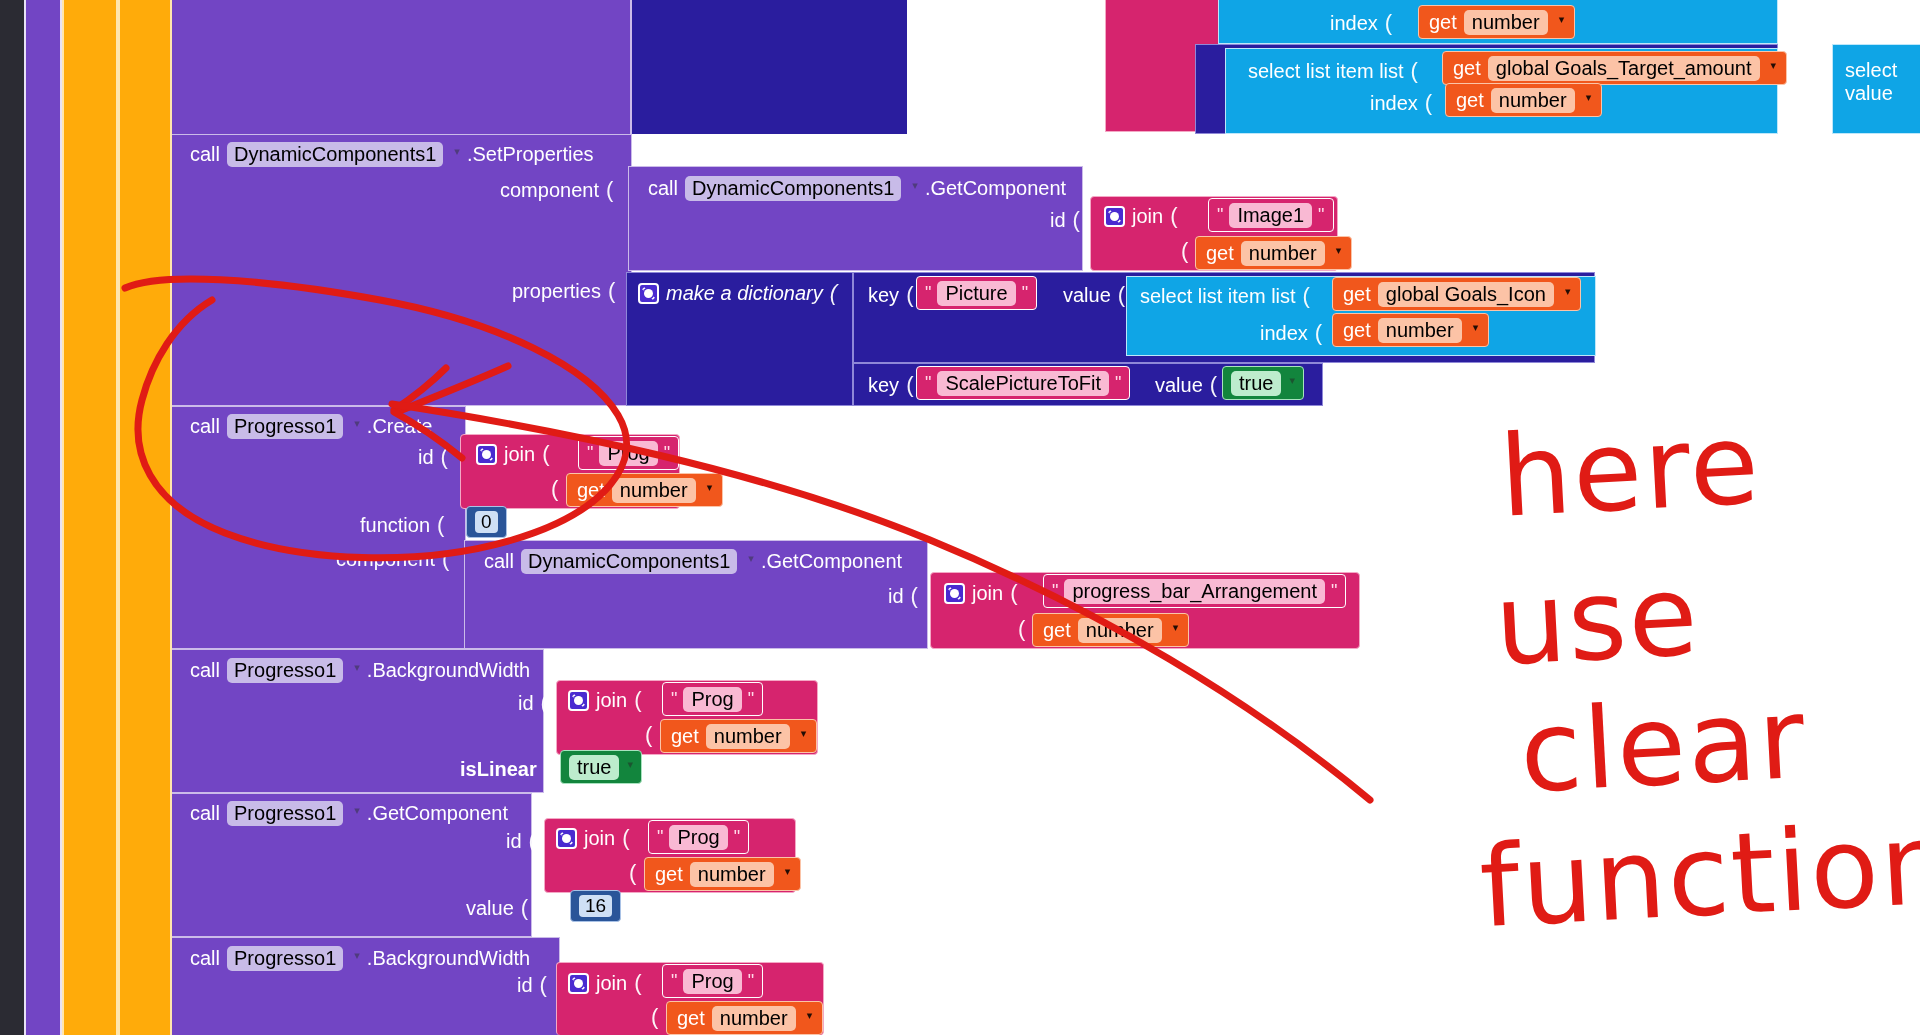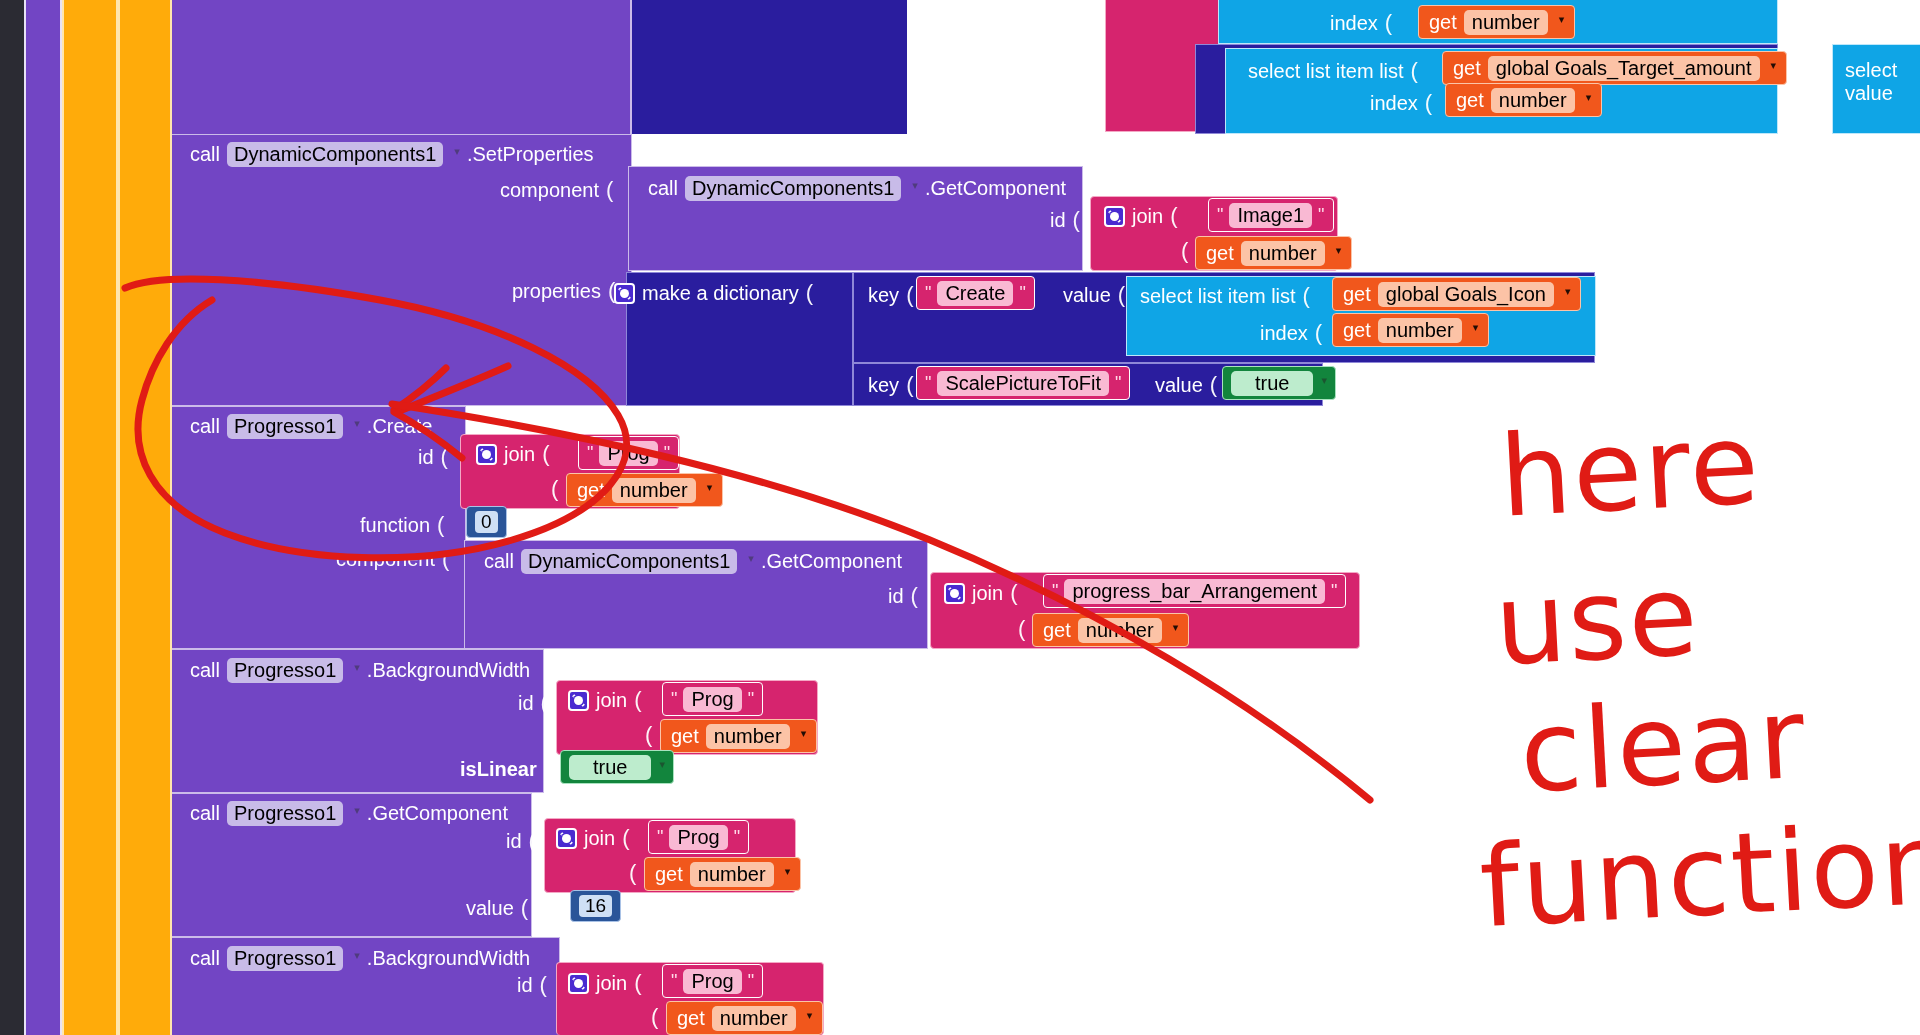--- a/index.html
+++ b/index.html
@@ -27,21 +27,21 @@
   .pill-text {
     display:inline-block; background:#f9b9d3; color:#000;
     border-radius:5px; padding:1px 8px; font-size:20px;
   }
   .pill-var {
     display:inline-block; background:#fcc3a6; color:#000;
     border-radius:5px; padding:1px 8px; font-size:20px;
   }
   .pill-true {
     display:inline-block; background:#bdeccd; color:#000;
-    border-radius:5px; padding:1px 24px; font-size:20px;
+    border-radius:5px; padding:1px 8px; font-size:20px;
   }
   .caret { font-size:11px; opacity:.85; margin-left:4px; position:relative; top:-3px; }
   .quote { color:#ffd9e8; font-size:18px; }
 
   .mutator {
     display:inline-block; width:21px; height:21px;
     background:#4a2bd0; border:2px solid #ffffff; border-radius:4px;
     position:relative; vertical-align:middle;
   }
   .mutator::after{
@@ -171,34 +171,34 @@
     <span class="pill-var">number</span>
       <span class="caret">▾</span>
   </div>
 
   <div class="row" style="left:512px;top:278px;align-items:center;">
     <span class="lbl">properties</span>
     <span class="socket">(</span>
   </div>
 
   <div style="position:absolute;left:626px;top:272px;width:227px;height:134px;background:#2a1d9e;border:1.5px solid #8f88d8;"></div>
-  <div class="row" style="left:614px;top:280px;">
+  <div class="row" style="left:638px;top:280px;font-style:italic;">
     <span class="mutator"></span>
     <span class="lbl">make a dictionary</span>
     <span class="socket">(</span>
   </div>
 
   <div style="position:absolute;left:853px;top:272px;width:742px;height:91px;background:#2a1d9e;border:1.5px solid #8f88d8;"></div>
   <div class="row" style="left:868px;top:282px;">
     <span class="lbl">key</span>
     <span class="socket">(</span>
   </div>
   <div style="position:absolute;left:916px;top:276px;height:34px;padding:0 8px;display:flex;align-items:center;gap:6px;background:#d6246e;border:1.5px solid #ffffff;border-radius:4px;">
     <span class="quote">"</span>
-    <span class="pill-text">Create</span>
+    <span class="pill-text">Picture</span>
     <span class="quote">"</span>
   </div>
   <div class="row" style="left:1063px;top:282px;">
     <span class="lbl">value</span>
     <span class="socket">(</span>
   </div>
 
   <div style="position:absolute;left:1126px;top:276px;width:470px;height:80px;background:#0fa5e6;border:1.5px solid #bde7fa;"></div>
   <div class="row" style="left:1140px;top:283px;">
     <span class="lbl">select list item  list</span>

